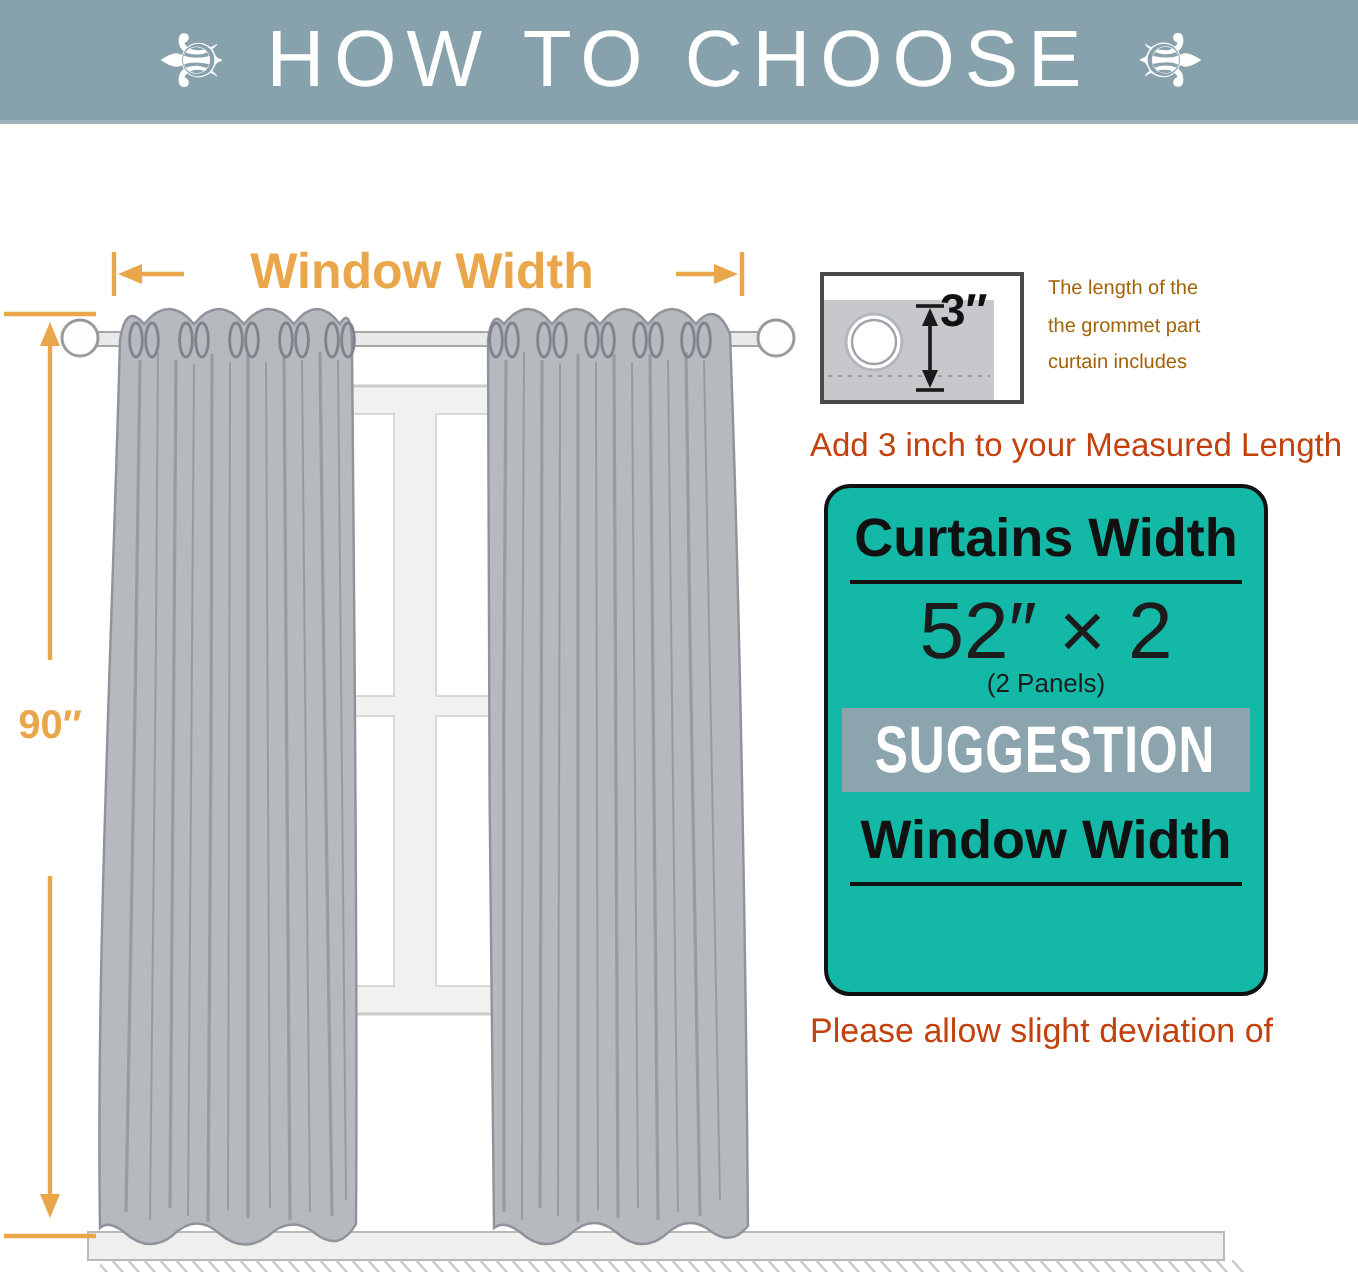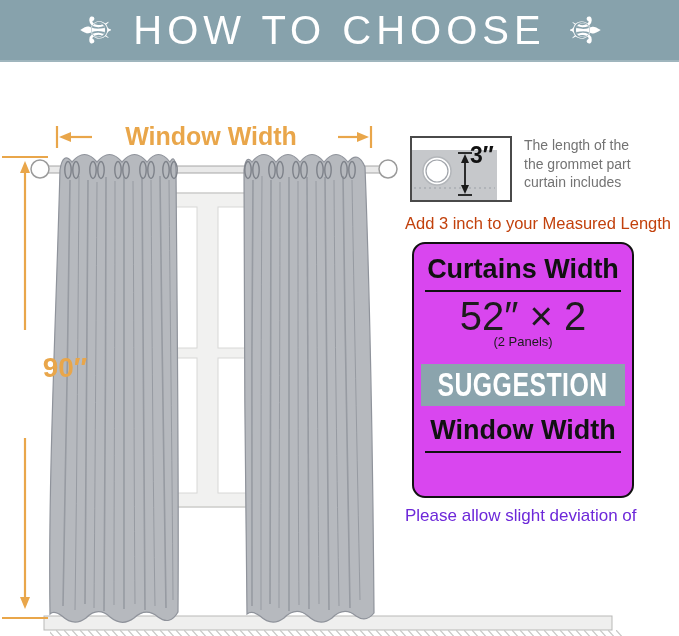--- a/index.html
+++ b/index.html
@@ -21,63 +21,63 @@
     font-family:"DejaVu Sans", sans-serif;
   }
   .fleur-left  { left:78px;  transform:rotate(-90deg); }
   .fleur-right { right:76px; transform:rotate(90deg); }
 
   
   .illustration { position:absolute; left:0; top:0; }
 
   .label { position:absolute; color:#E9A64A; font-weight:bold; text-align:center; }
   .window-width-label { left:96px; top:122px; width:230px; font-size:25px; }
-  .length-label { left:0px; top:352px; width:50px; font-size:28px;margin-left:40px; }
+  .length-label { left:0px; top:352px; width:50px; font-size:20px; }
 
   
   .grommet-box {
     position:absolute; left:410px; top:136px; width:102px; height:66px;
     border:2px solid #4A4A4A; background:#ffffff;
   }
   .grommet-depth {
     position:absolute; left:58px; top:4px; font-size:23px; font-weight:bold; color:#111;
   }
   .grommet-note {
     position:absolute; left:524px; top:136px; width:152px;
-    font-size:14px; line-height:18.5px; color:#737373;
+    font-size:10px; line-height:18.5px; color:#a16207;
   }
   .add3 {
     position:absolute; left:405px; top:214px; width:274px;
     font-size:16.5px; color:#c2410c; white-space:nowrap;
   }
 
   
   .spec-table {
     position:absolute; left:412px; top:242px; width:222px; height:256px;
-    border:2px solid #111; border-radius:13px; background:#d946ef;
+    border:2px solid #111; border-radius:13px; background:#14b8a6;
     overflow:hidden; display:flex; flex-direction:column; align-items:center;
   }
   .t-header { font-size:27px; font-weight:bold; color:#111; line-height:32px; margin-top:9px; }
   .t-divider { width:196px; border-top:2px solid #111; margin-top:5px; }
   .t-value { font-size:40px; color:#1c1c1c; line-height:36px; margin-top:6px; font-weight:400; }
   .t-sub { font-size:13px; color:#1c1c1c; line-height:20px; margin-top:-2px; }
   .t-band {
-    width:204px; height:42px; background:#8BA4AD; margin-top:12px;
+    width:204px; height:42px; background:#8BA4AD; margin-top:2px;
     display:flex; align-items:center; justify-content:center;
   }
   .t-band span {
     color:#ffffff; font-size:27px; font-weight:bold; letter-spacing:0.5px;
     transform:scale(0.92,1.22); display:inline-block;
   }
   .t-header2 { margin-top:8px; }
   .t-value2 { font-size:27px; margin-top:7px; }
 
   .footnote {
     position:absolute; left:405px; top:505px; width:264px;
-    font-size:17px; line-height:22px; color:#6d28d9;
+    font-size:17px; line-height:22px; color:#c2410c;
   }
 </style>
 </head>
 <body>
 
 <div class="canvas">
 
   <header class="banner">
     <span class="fleur fleur-left">⚜</span>
     <h1>HOW TO CHOOSE</h1>

